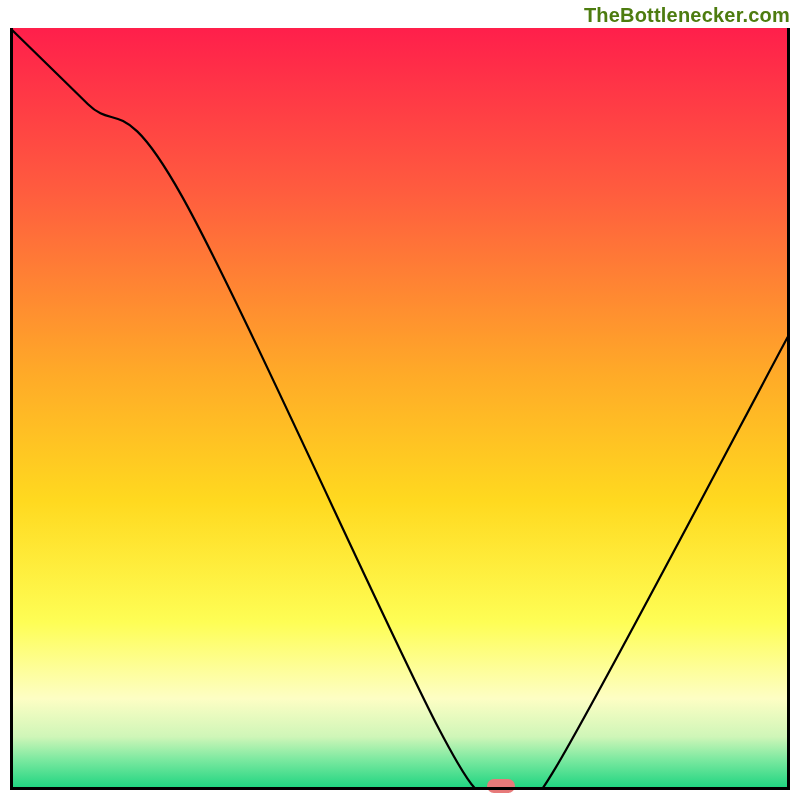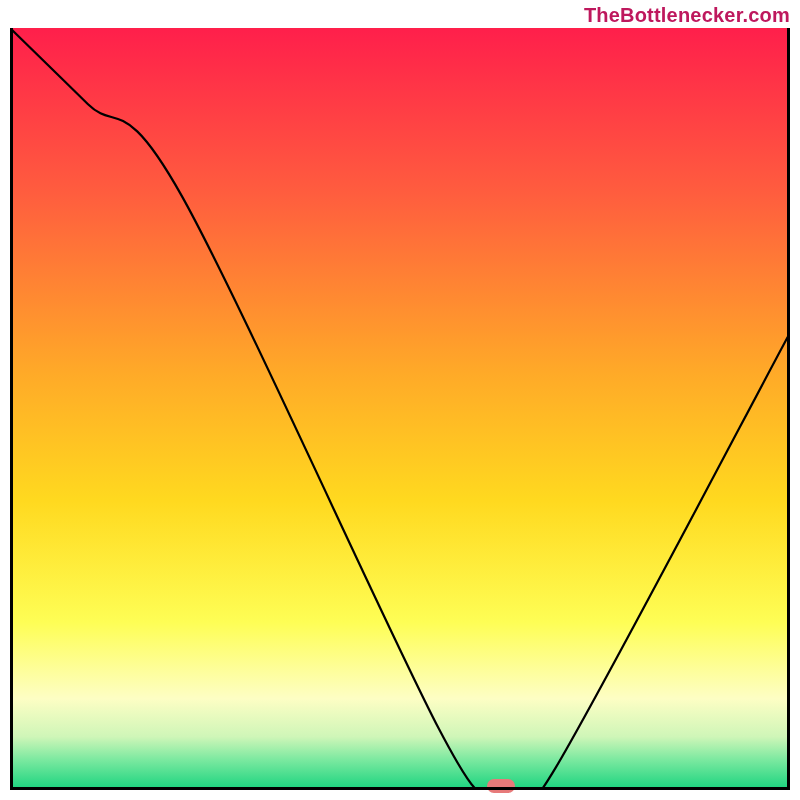--- a/index.html
+++ b/index.html
@@ -13,21 +13,21 @@
   }
   .chart-wrap {
     position: relative;
     width: 800px;
     height: 800px;
   }
   .attribution {
     position: absolute;
     top: 4px;
     right: 10px;
-    color: #be185d;
+    color: #4d7c0f;
     font-size: 20px;
     font-weight: 600;
     letter-spacing: 0.2px;
   }
   .plot-area {
     position: absolute;
     left: 10px;
     top: 28px;
     width: 780px;
     height: 762px;

